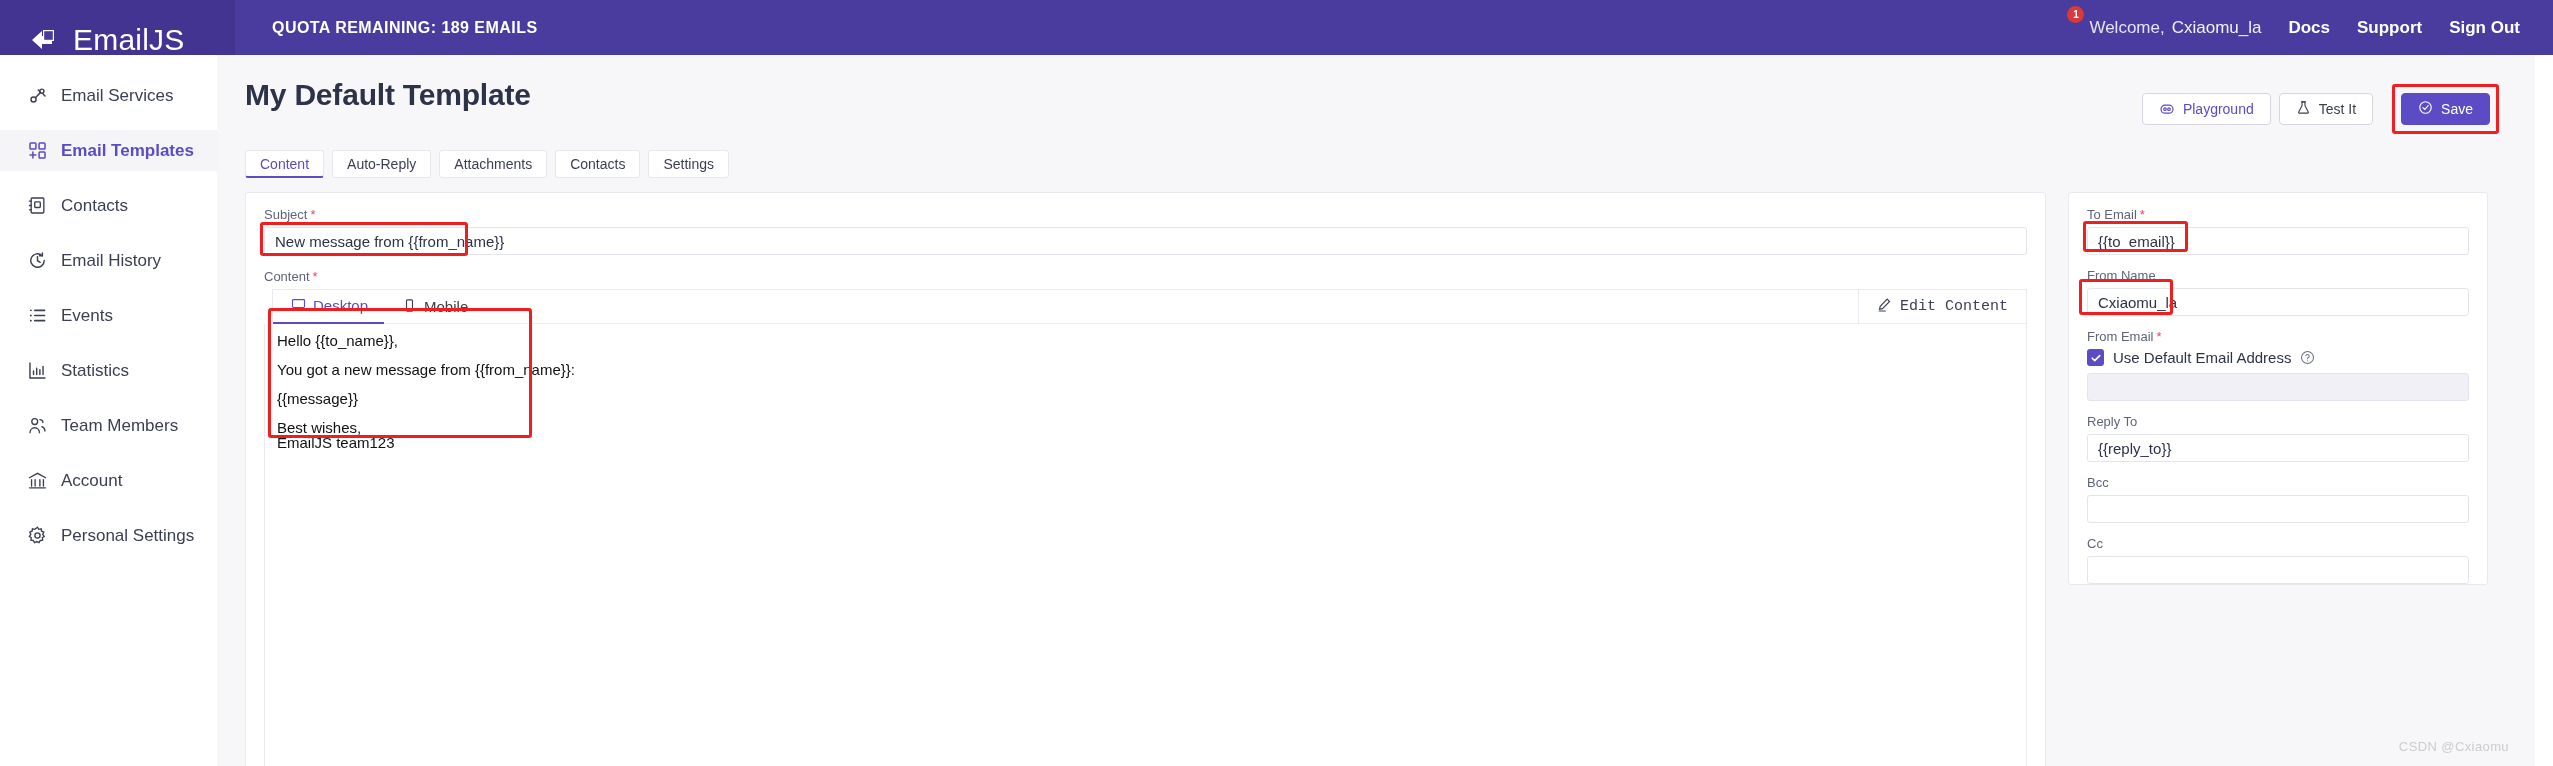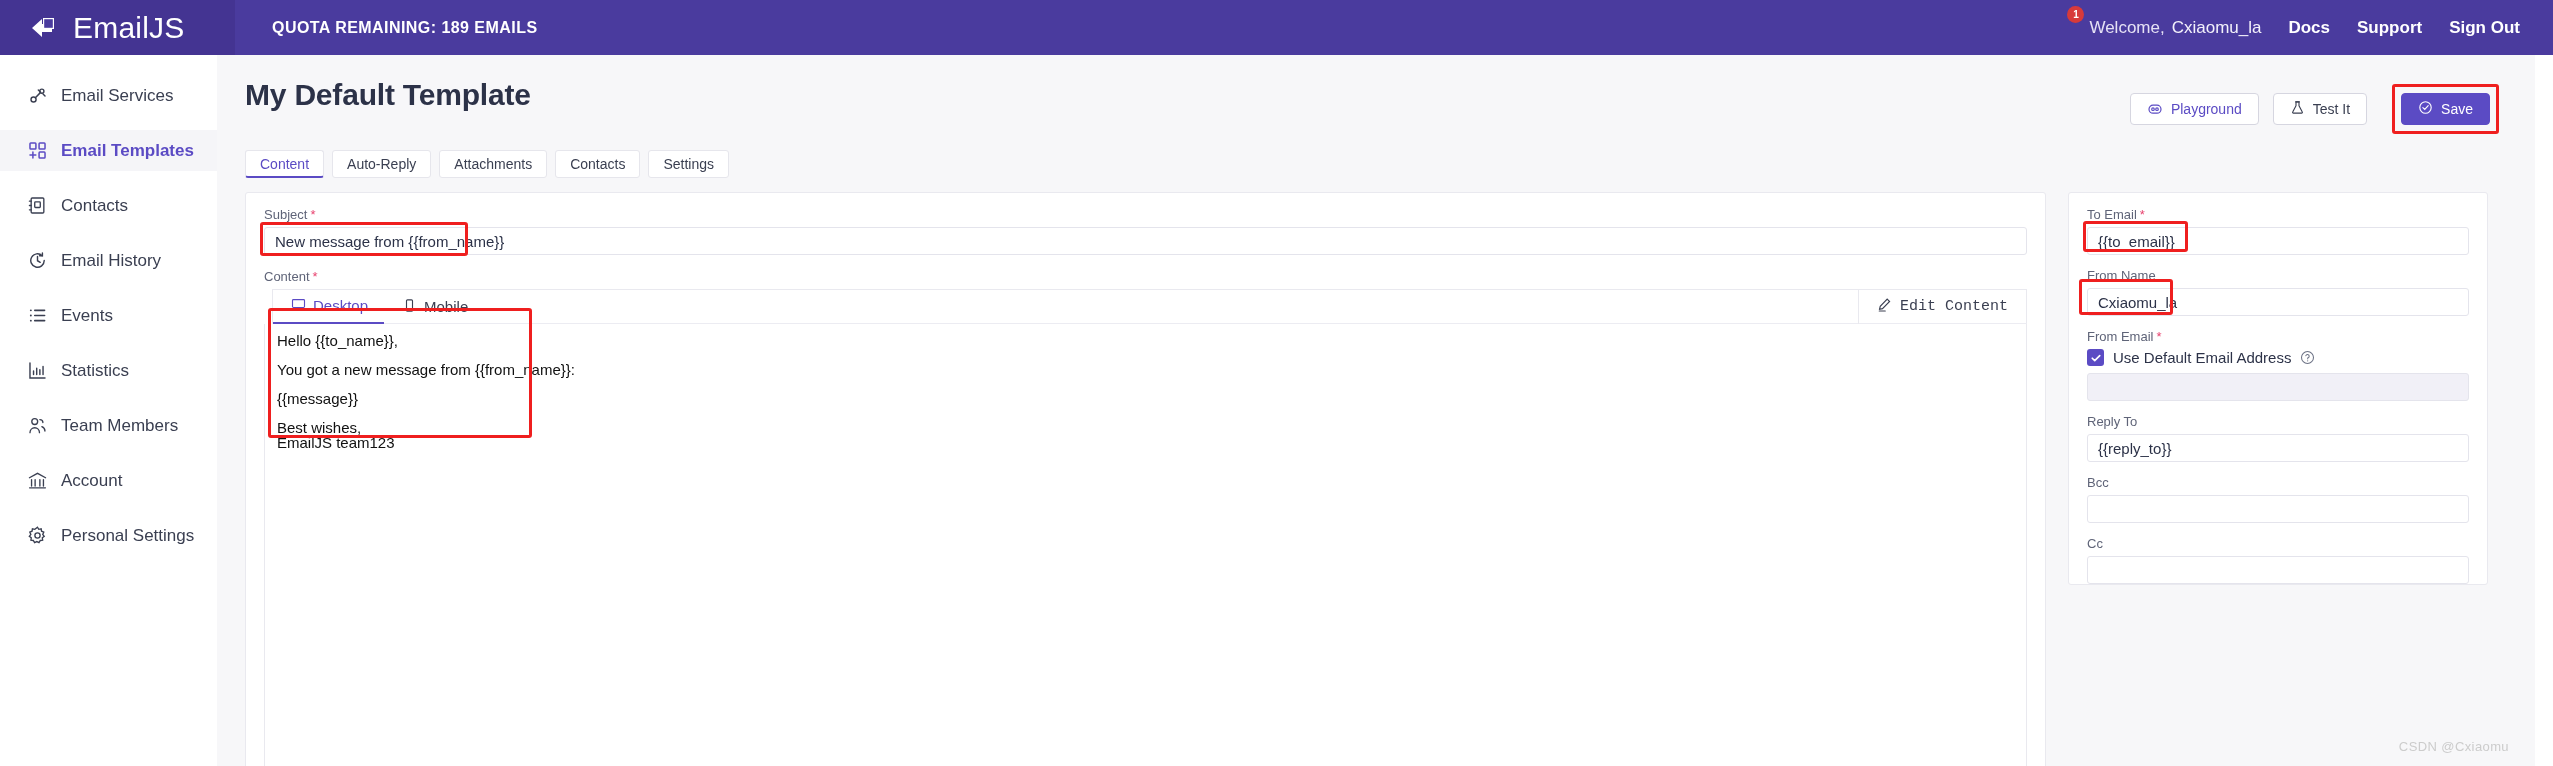--- a/index.html
+++ b/index.html
@@ -14,21 +14,21 @@
   
   .topbar {
     position: absolute; top: 0; left: 0;
     width: 2553px; height: 55px;
     background: #4a3b9e;
     display: flex; align-items: center;
   }
   .brand {
     width: 235px; height: 55px;
     background: #443492;
-    display: flex; align-items: center; gap: 13px;
+    display: flex; align-items: flex-end; gap: 13px;
     padding-left: 30px;
   }
   .brand-logo { width: 30px; height: 30px; position: relative; }
   .brand-name {
     color: #ffffff; font-size: 30px; font-weight: 400;
     letter-spacing: .2px; line-height: 1;
   }
   .quota {
     color: #ffffff; font-size: 16px; font-weight: bold;
     letter-spacing: .45px; padding-left: 37px;
@@ -79,21 +79,21 @@
   }
   .page-head {
     display: flex; align-items: flex-start;
     padding: 23px 36px 0 28px;
   }
   .page-title {
     font-size: 30px; font-weight: bold; color: #2c3248;
     margin: 0; letter-spacing: -.2px;
   }
   .head-actions {
-    margin-left: auto; display: flex; align-items: center; gap: 14px;
+    margin-left: auto; display: flex; align-items: center; gap: 8px;
     padding-top: 6px;
   }
   .btn {
     display: inline-flex; align-items: center; gap: 8px;
     height: 32px; padding: 0 16px;
     border: 1px solid #d6d6e0; border-radius: 4px;
     background: #ffffff; color: #5b4bc4;
     font-size: 14px; cursor: pointer; white-space: nowrap;
     font-family: "Liberation Sans", sans-serif;
   }

